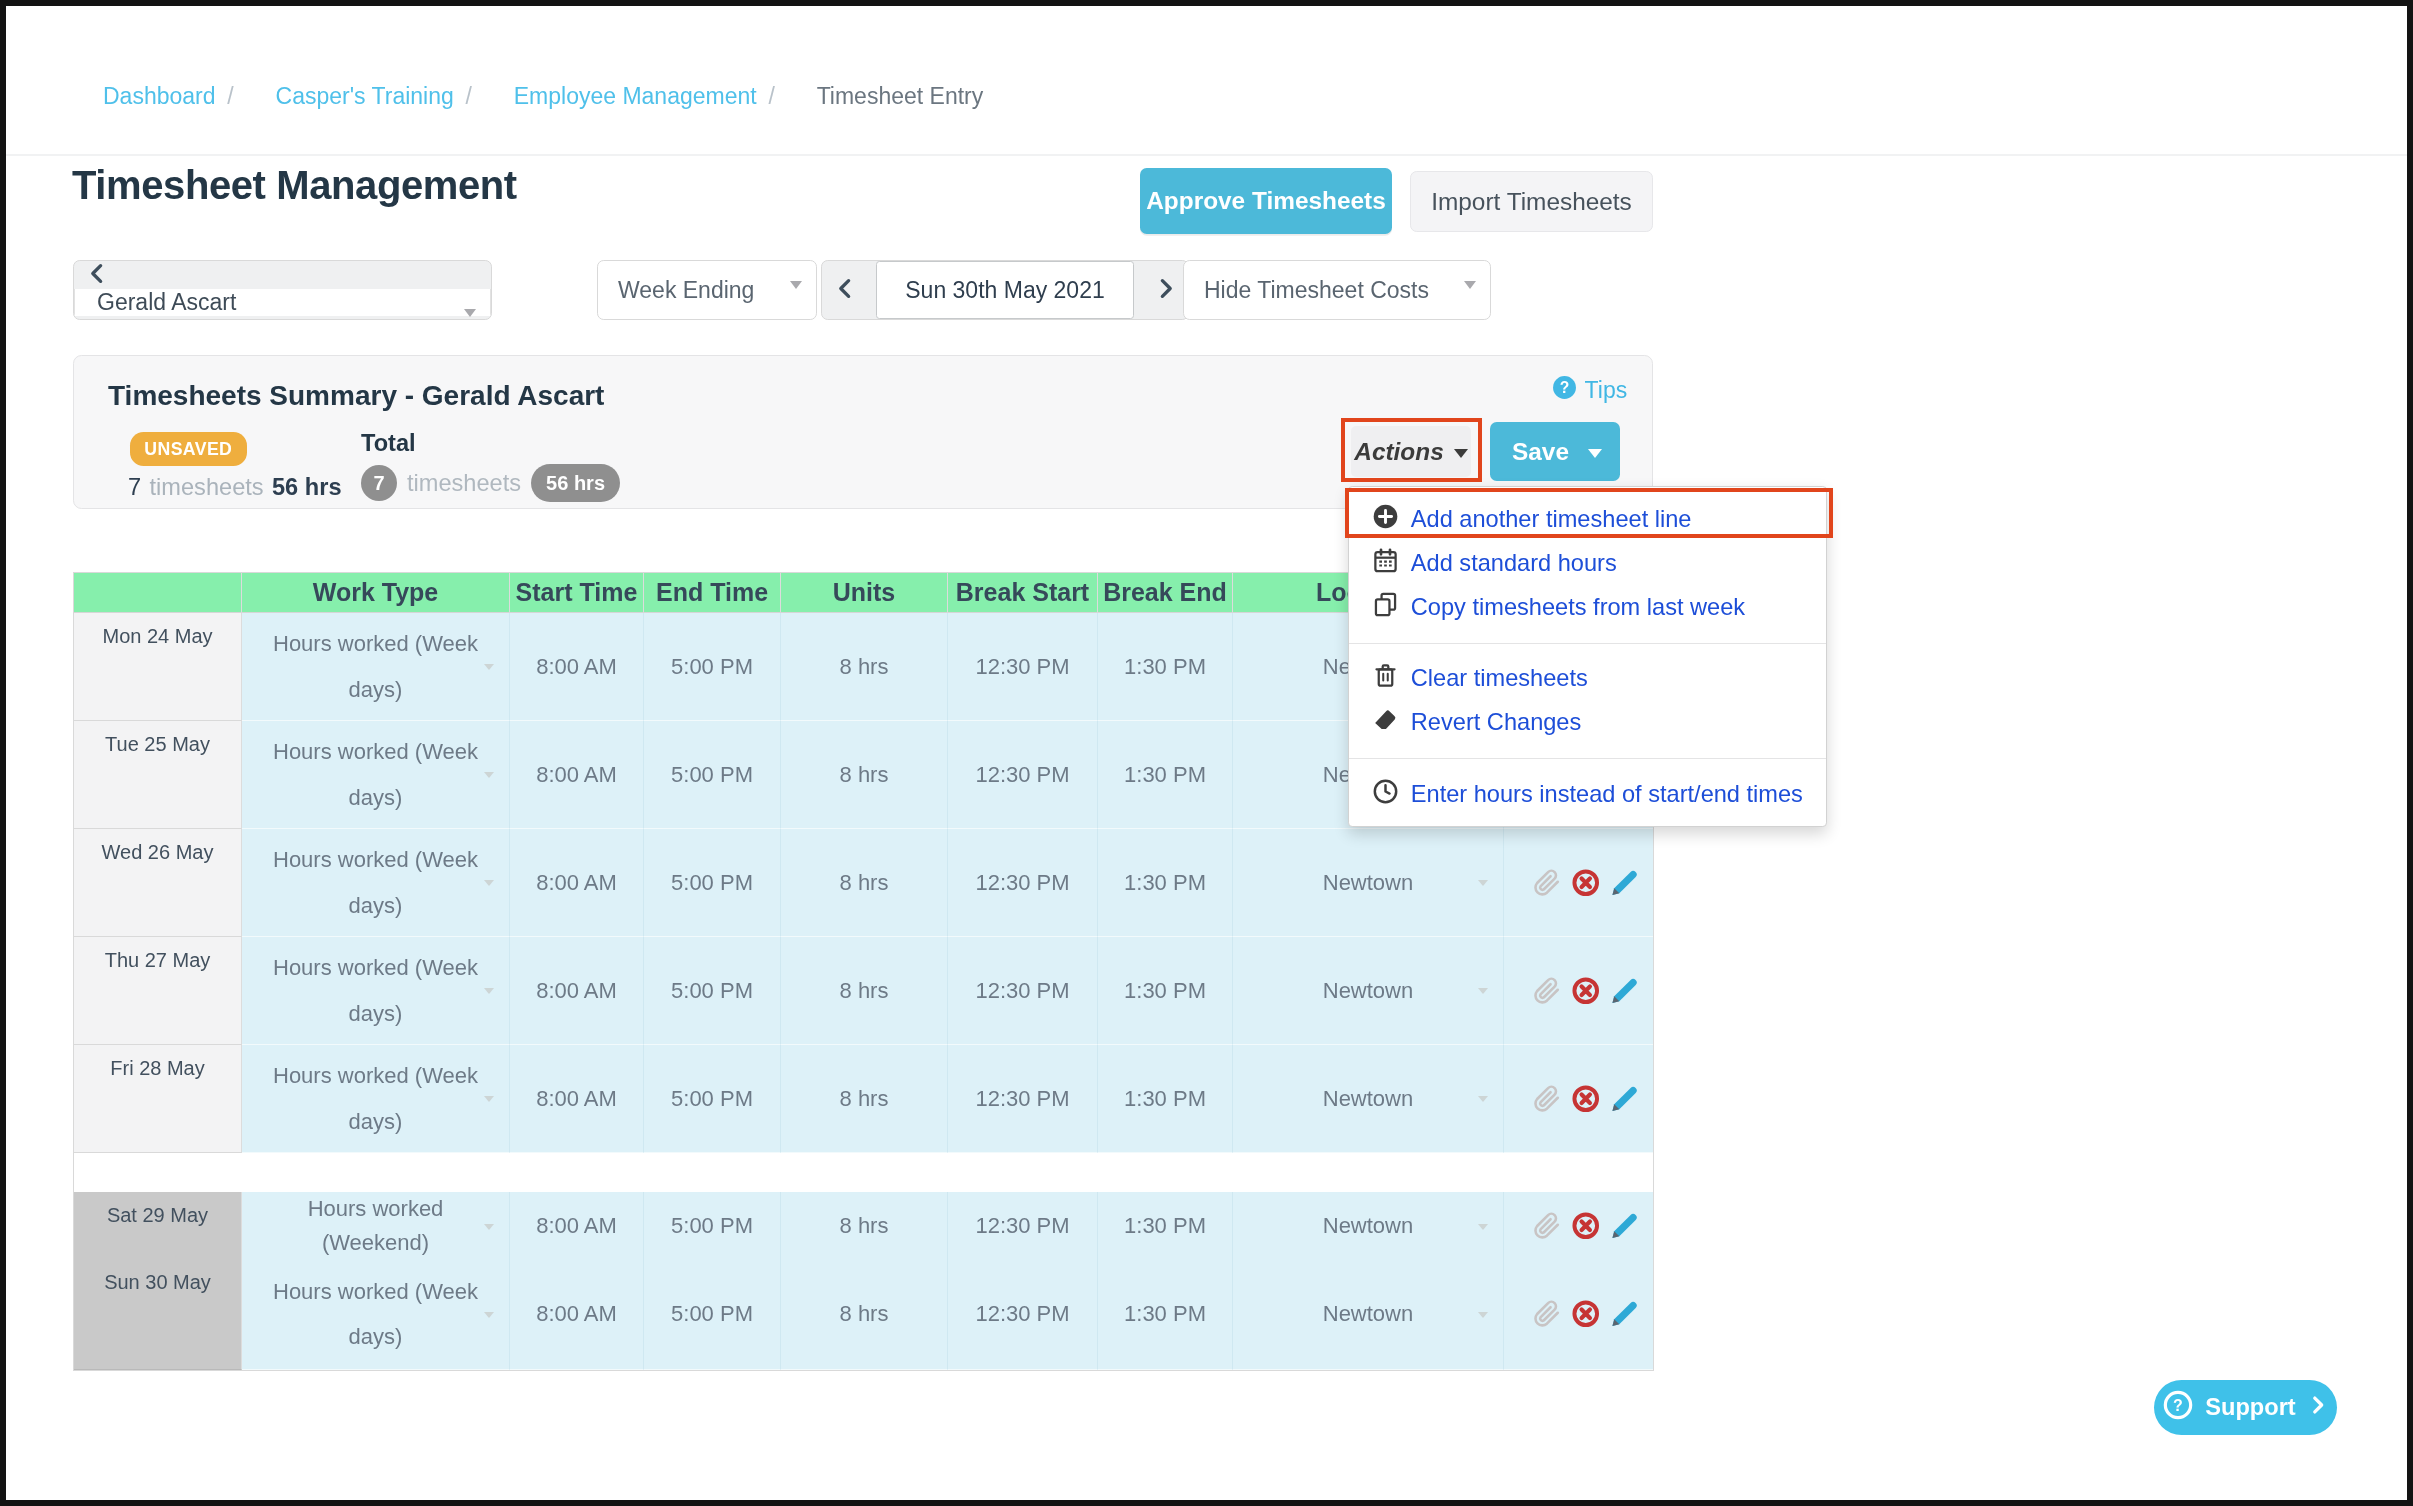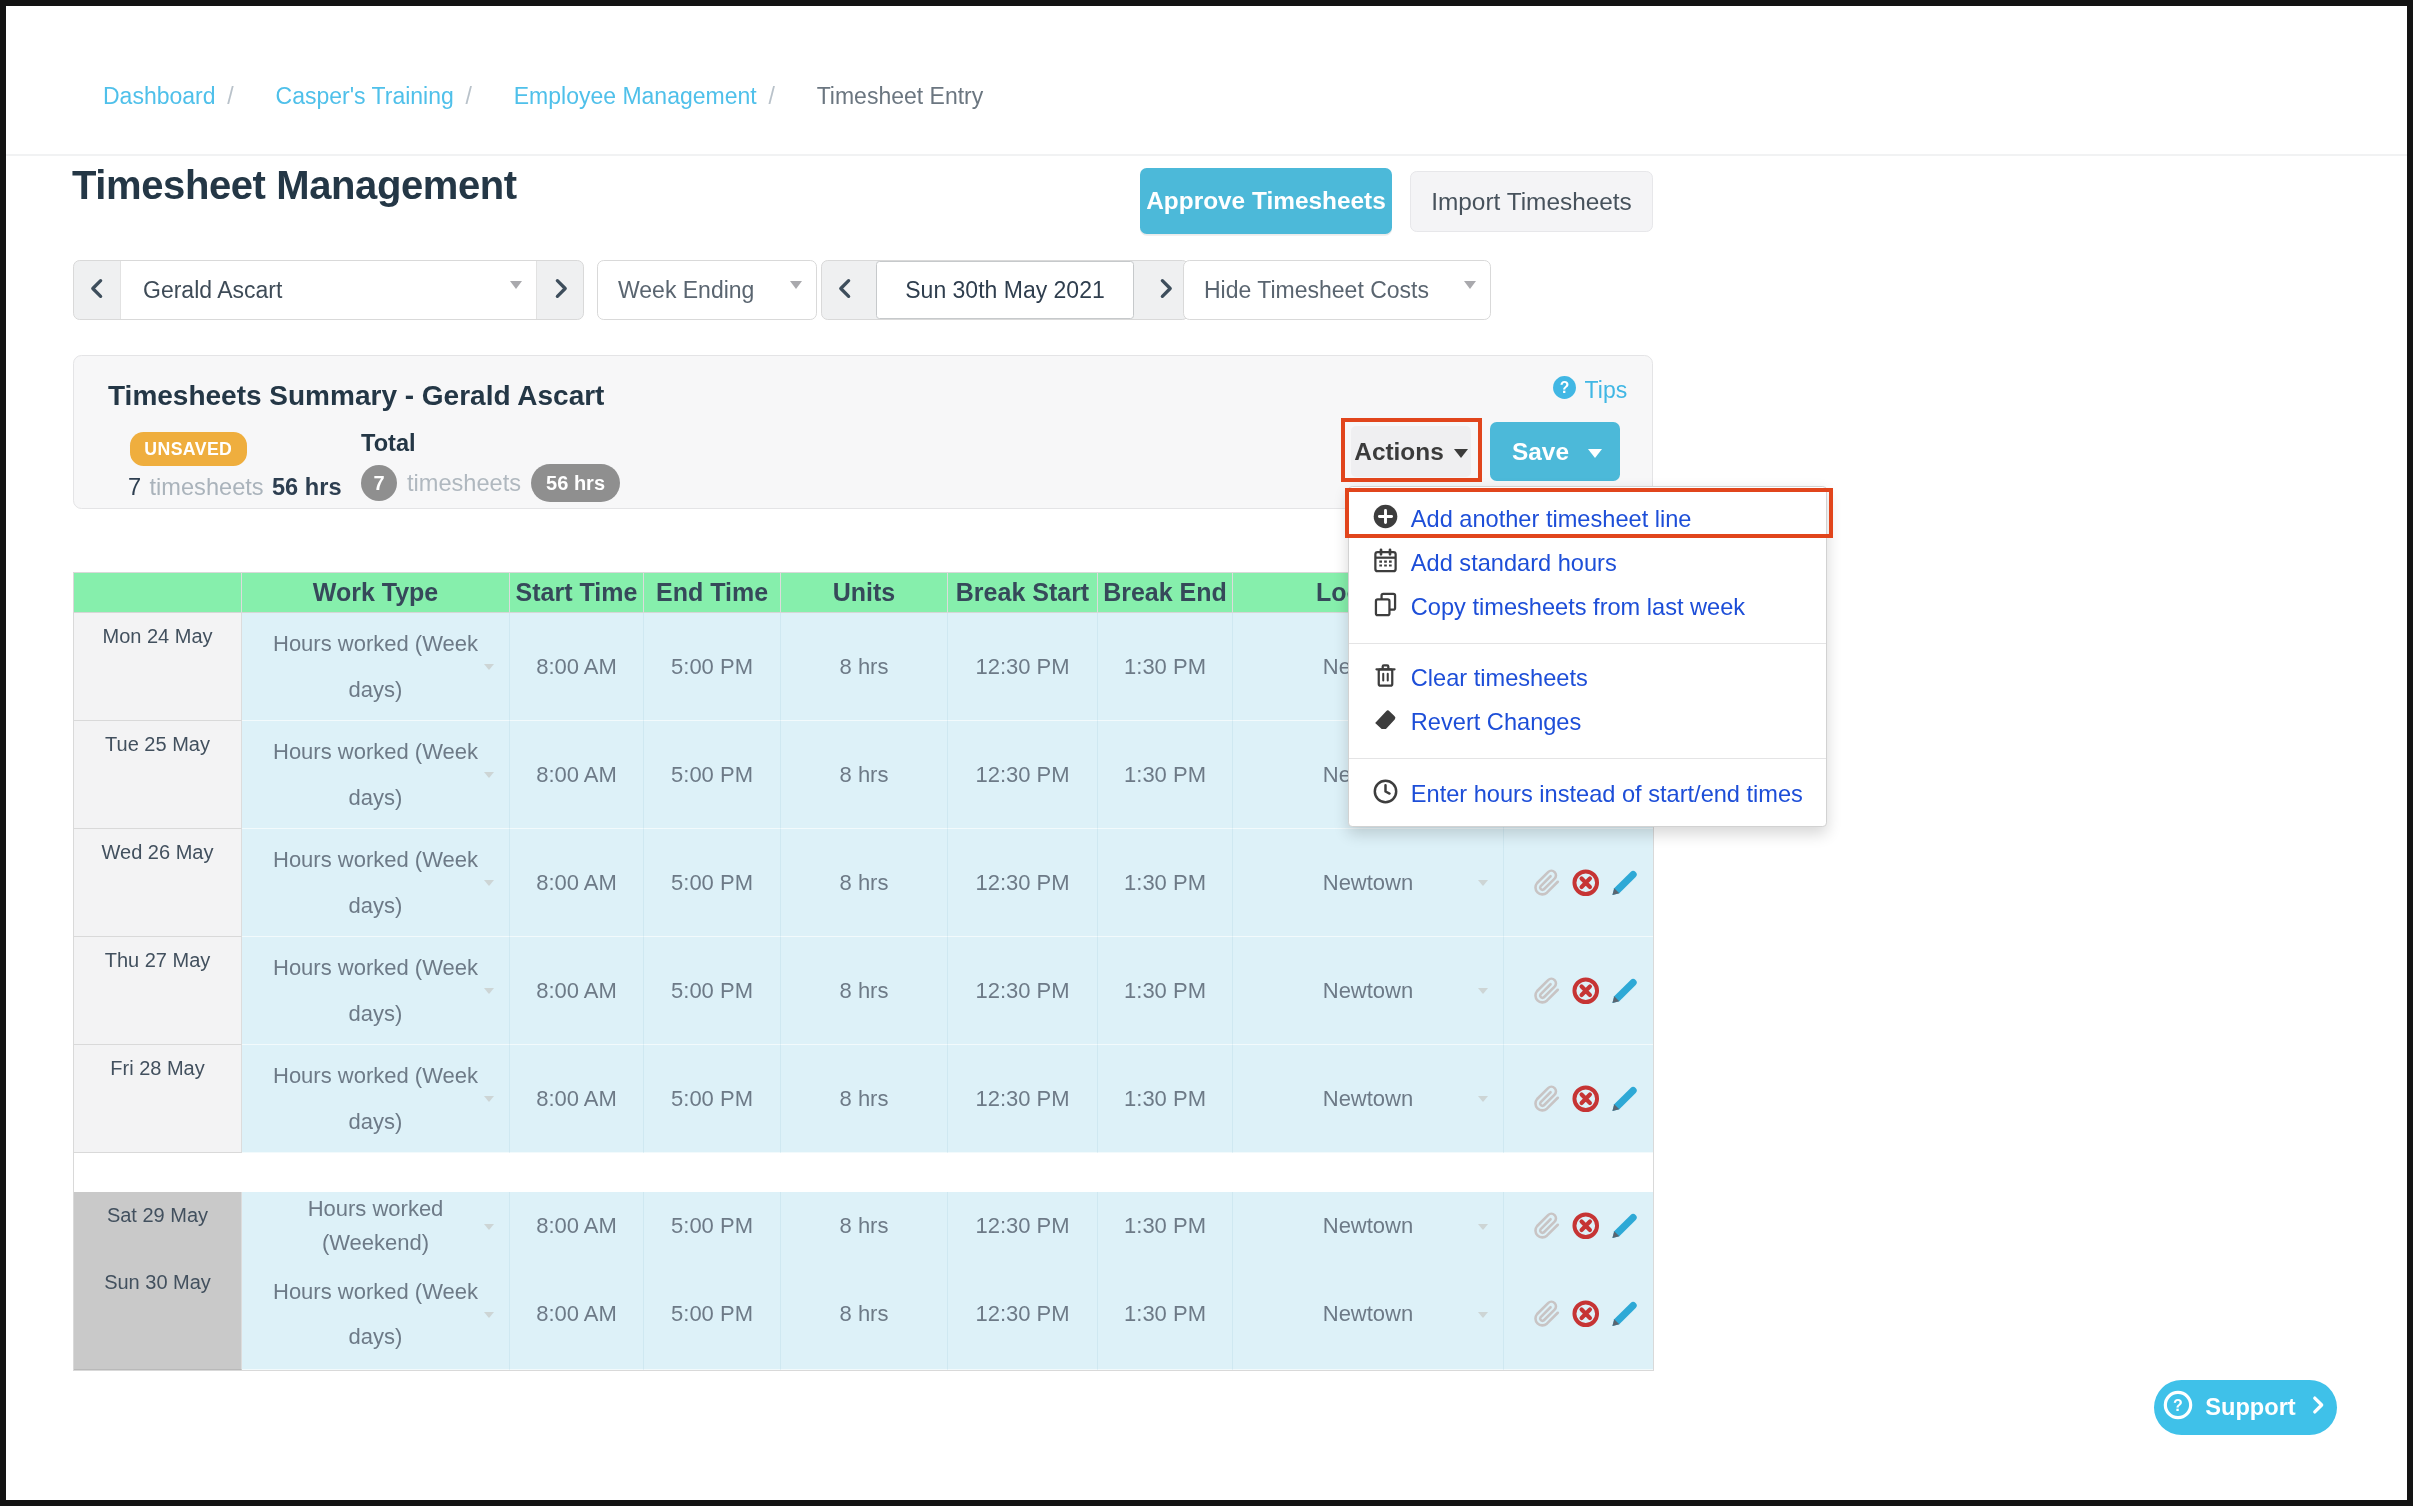--- a/index.html
+++ b/index.html
@@ -26,21 +26,21 @@
   #page-title { left: 66px; top: 157px; font-size: 40px; font-weight: bold; color: #243746; letter-spacing: -0.4px; }
   .btn { display: flex; align-items: center; justify-content: center; border-radius: 6.7px; cursor: pointer; font-size: 24.4px; }
   #approve-btn { left: 1134px; top: 162px; width: 252px; height: 66px; background: var(--teal); color: #fff; font-weight: bold; box-shadow: 0 1.7px 0 rgba(0,0,0,0.08); }
   #import-btn { left: 1404px; top: 165px; width: 243px; height: 61px; background: #f4f4f6; border: 1.7px solid #e7e7ea; color: #47525c; }
 
   
   .fgroup { top: 254px; height: 60px; display: flex; border: 0.8px solid #d9d9d9; border-radius: 6.7px; background: #eff0f1; overflow: hidden; }
   .chev-btn { width: 46px; display: flex; align-items: center; justify-content: center; cursor: pointer; }
   .chev-btn svg { width: 25px; height: 25px; }
   .fselect { position: relative; background: #fff; display: flex; align-items: center; padding-left: 22px; font-size: 23px; color: #39united4653; cursor: pointer; }
-  #employee-group { left: 67px; }
+  #employee-group { left: 67px; flex-direction: column; }
   #employee-select { width: 417px; border-left: 0.8px solid #e2e2e2; border-right: 0.8px solid #e2e2e2; color: #3e4b57; }
   #week-ending-select { left: 591px; top: 254px; width: 220px; height: 60px; background: #fff; border: 0.8px solid #d9d9d9; border-radius: 6.7px; color: #5a6570; }
   #date-group { left: 815px; gap: 8px; }
   #date-input { width: 258px; border: 0.8px solid #c6c9cb; border-radius: 3.4px; color: #2f3e4e; justify-content: center; padding-left: 0; }
   #costs-select { left: 1177px; top: 254px; width: 308px; height: 60px; background: #fff; border: 0.8px solid #d9d9d9; border-radius: 6.7px; color: #5a6570; }
   .sel { position: relative; display: flex; align-items: center; padding-left: 20px; font-size: 23px; cursor: pointer; position: absolute; }
   .tri { position: absolute; right: 14.3px; top: 20px; width: 0; height: 0; border-left: 6.7px solid transparent; border-right: 6.7px solid transparent; border-top: 8.4px solid #a9a9ad; }
 
   
   #summary-panel { left: 67px; top: 349px; width: 1580px; height: 154px; background: #f7f7f8; border: 0.8px solid #e4e4e6; border-radius: 8.4px; }
@@ -50,21 +50,21 @@
   #unsaved-line .muted { color: #aab3bb; }
   #unsaved-line .strong { color: #2d3e50; font-weight: bold; }
   #unsaved-line .num { color: #2d3e50; }
   #total-label { left: 287px; top: 74px; font-size: 23.6px; font-weight: bold; color: #243746; }
   #total-line { left: 287px; top: 108px; display: flex; gap: 10px; align-items: center; }
   .circle-badge { width: 36px; height: 36px; border-radius: 50%; background: var(--badge-gray); color: #fff; font-size: 20px; font-weight: bold; display: flex; align-items: center; justify-content: center; }
   #total-line .muted { color: #b0b8bf; font-size: 23.6px; }
   .pill-badge { background: var(--badge-gray); color: #fff; font-size: 20px; font-weight: bold; padding: 7.6px 15px; border-radius: 20px; }
   #tips-link { left: 1478px; top: 18.5px; display: flex; gap: 7.6px; align-items: center; color: var(--tips-blue); font-size: 23px; cursor: pointer; }
   #tips-link svg { width: 25px; height: 25px; }
-  #actions-btn { left: 1277px; top: 70px; width: 120px; height: 51px; background: #efeff1; border-radius: 5px; color: #3b3b3b; font-weight: bold; gap: 10px; }
+  #actions-btn { left: 1277px; top: 70px; width: 120px; height: 51px; background: #efeff1; border-radius: 5px; color: #3b3b3b; font-weight: bold; gap: 10px; font-style: italic; }
   .caret-dark { width: 0; height: 0; border-left: 7.6px solid transparent; border-right: 7.6px solid transparent; border-top: 9.3px solid #3b3b3b; margin-top: 3.4px; }
   #save-btn { left: 1416px; top: 66px; width: 130px; height: 59px; background: var(--teal); border-radius: 6.7px; color: #fff; font-weight: bold; justify-content: space-between; padding: 0 18.5px 0 22px; }
   .caret-white { width: 0; height: 0; border-left: 7.6px solid transparent; border-right: 7.6px solid transparent; border-top: 9.3px solid #ffffff; margin-top: 3.4px; }
   #actions-highlight { left: 1335px; top: 412px; width: 141px; height: 64px; border: 4.2px solid var(--annotation-red); z-index: 70; pointer-events: none; }
 
   
   #timesheet-table { left: 67px; top: 566px; width: 1581px; border: 0.8px solid #d9d9d9; z-index: 10; }
   .grid-cols { display: grid; grid-template-columns: 168px 268px 134px 137px 167px 150px 135px 271px 149px; }
   .th { height: 40px; background: #86efac; border-right: 0.8px solid #dcdcdc; border-bottom: 0.8px solid #d6d6d6; display: flex; align-items: center; justify-content: center; font-size: 25px; font-weight: bold; color: #36495a; }
   .th:last-child { border-right: none; }

